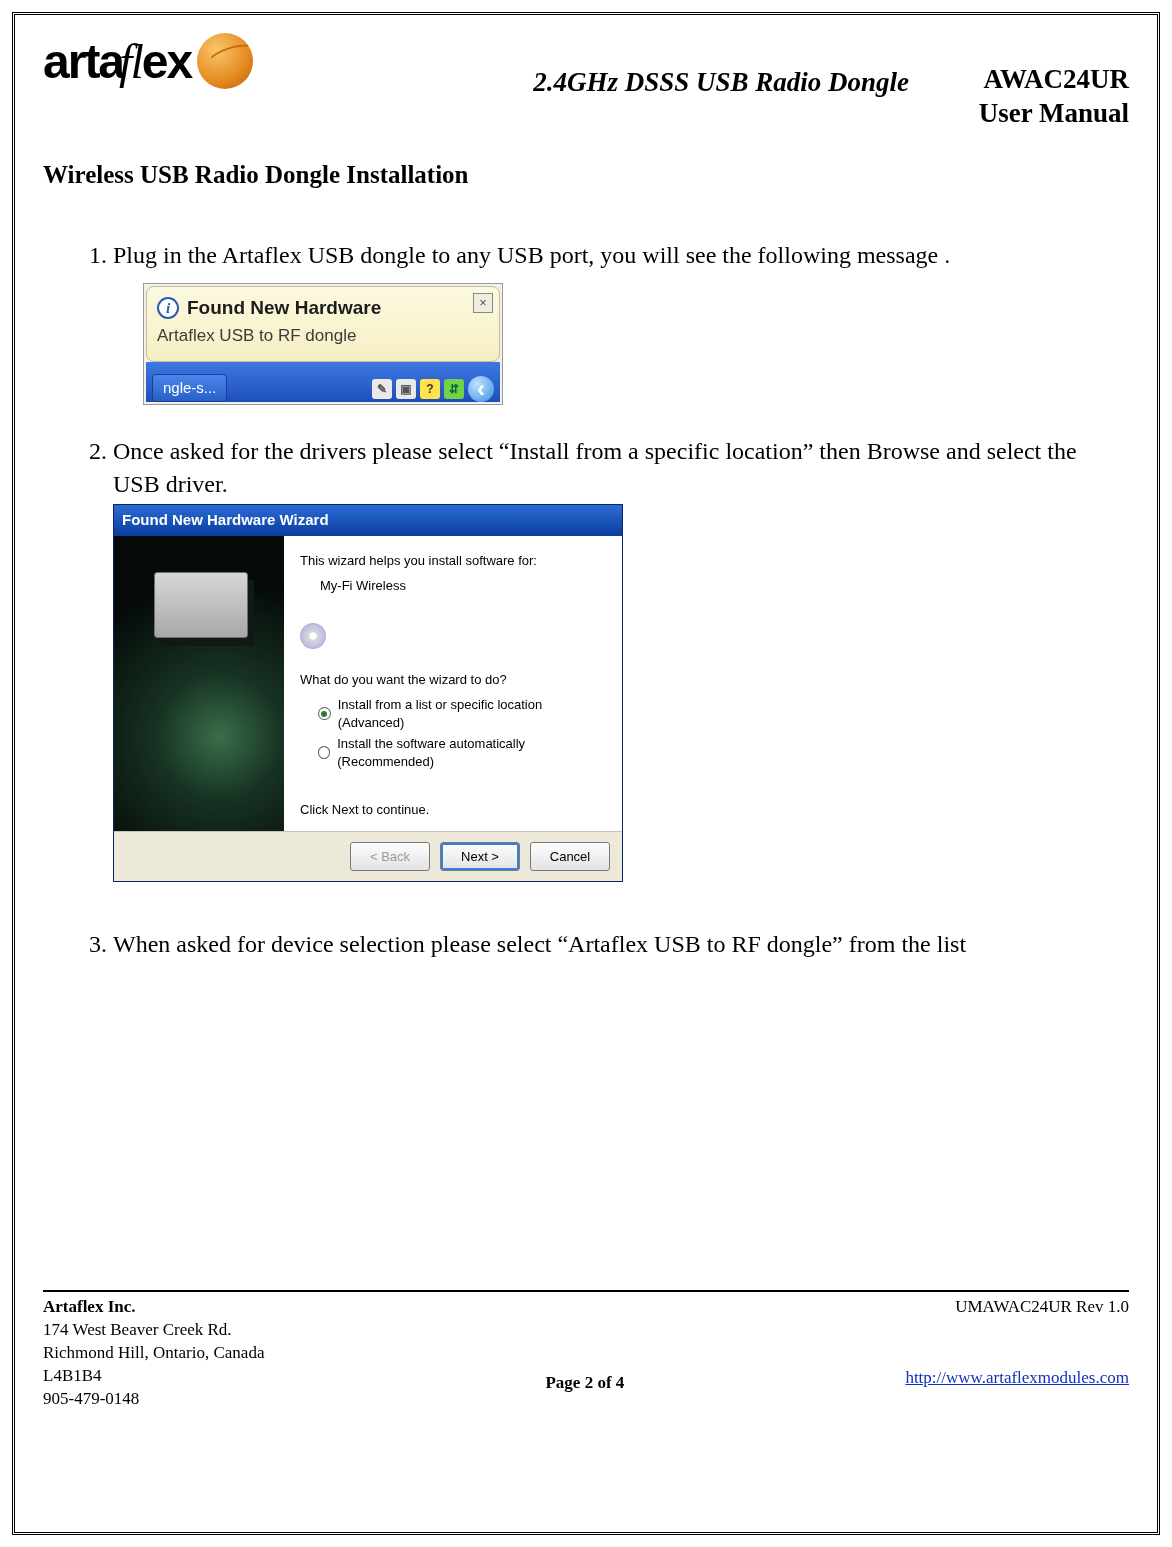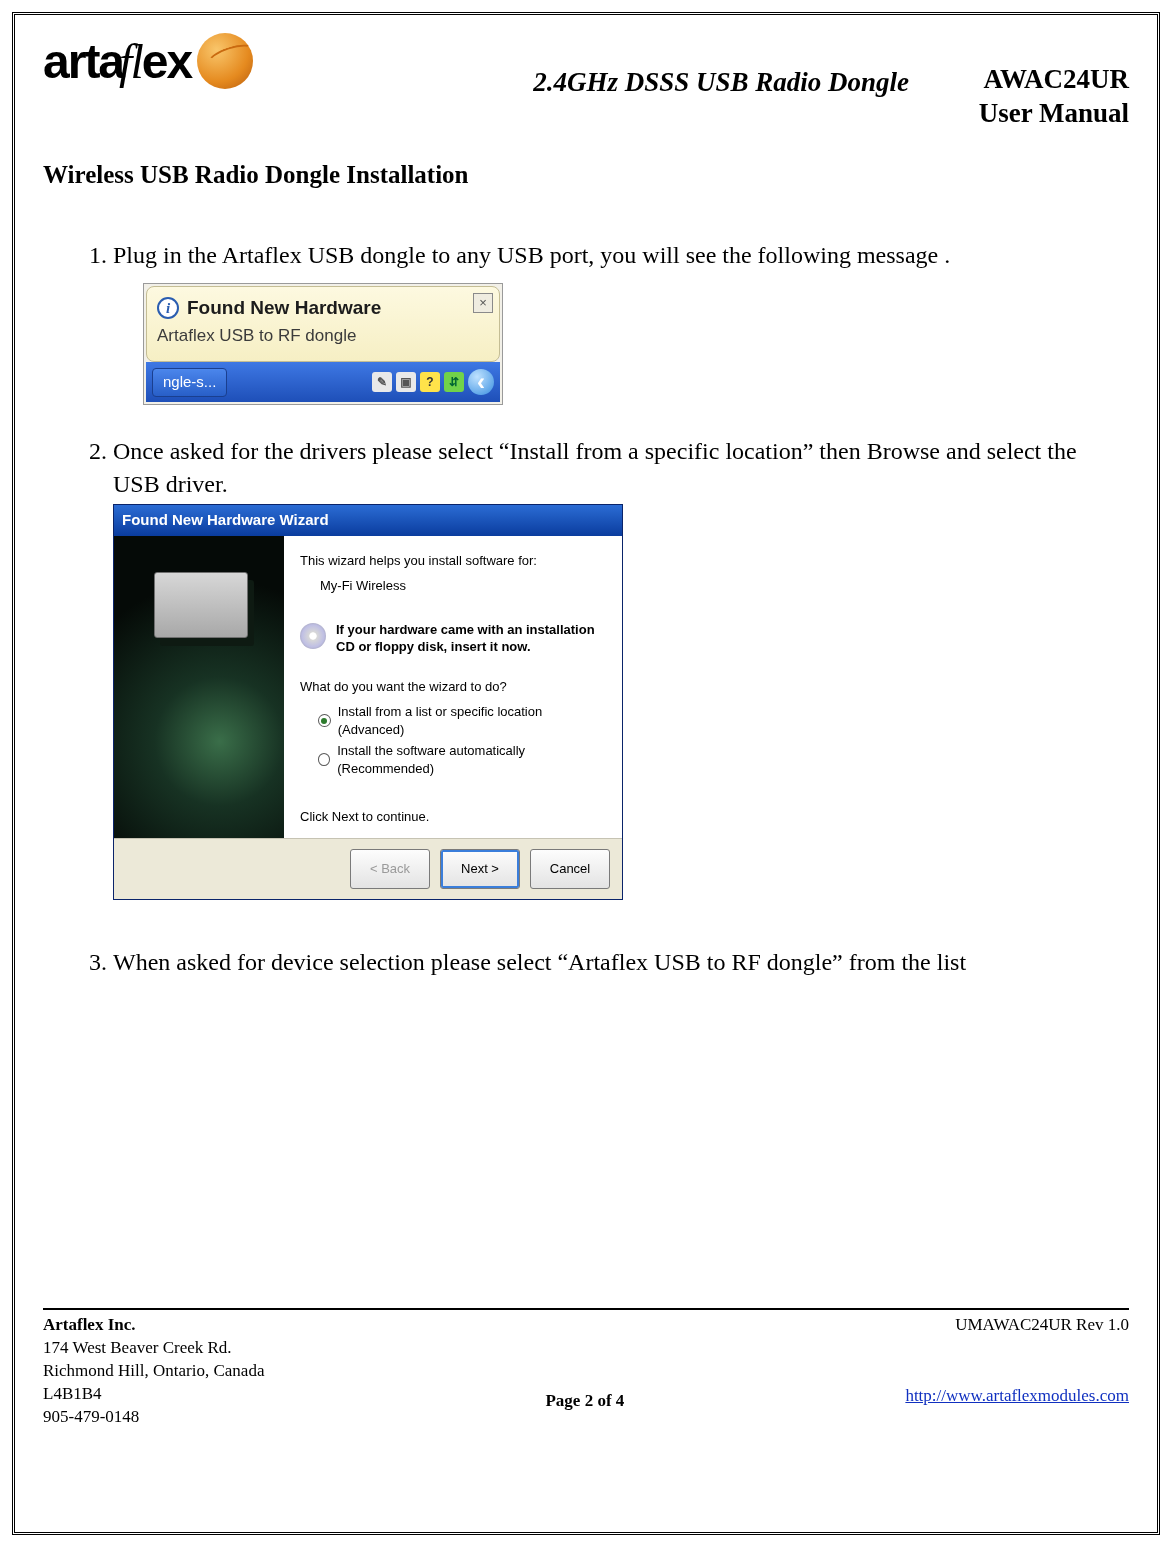--- a/index.html
+++ b/index.html
@@ -126,21 +126,21 @@
   }
   .balloon-sub {
     font-family: Tahoma, Arial, sans-serif;
     font-size: 17px;
     color: #3b3b3b;
     margin-top: 4px;
   }
   .taskbar {
     height: 40px;
     background: linear-gradient(#3e78e4,#1e4fb8);
-    display:flex;align-items:center;justify-content:space-between;
+    display:flex;align-items:flex-end;justify-content:space-between;
     padding:0 6px;
     font-family: Tahoma, Arial, sans-serif;
   }
   .taskbar .app {
     color:#fff;font-size:15px;
     background:linear-gradient(#4b86ec,#285fc8);
     border:1px solid #1a3f8f;border-radius:4px;
     padding:3px 10px;
   }
   .tray { display:flex;gap:4px;align-items:center; }
@@ -216,21 +216,21 @@
   }
   .radio.sel::after{content:"";width:6px;height:6px;background:#2d7b2d;border-radius:50%;}
   .wizard-click { margin-top:31px; }
   .wizard-btns{
     background:#ece9d8;
     border-top:1px solid #c6c3b3;
     padding:10px 12px;
     display:flex;justify-content:flex-end;gap:10px;
   }
   .wbtn{
-    min-width:80px;height:40px;
+    min-width:80px;height:29px;
     border:1px solid #7a7a7a;border-radius:3px;
     background:linear-gradient(#fdfdfd,#e3e3e3);
     font-family:Tahoma,Arial,sans-serif;font-size:13px;
     display:inline-flex;align-items:center;justify-content:center;
   }
   .wbtn.disabled{color:#9a9a9a;}
   .wbtn.primary{box-shadow:0 0 0 2px #3a7edb inset;}
 
   
   .ftr-rule{
@@ -303,21 +303,20 @@
 
       <div class="wizard" style="margin-top:4px">
         <div class="wizard-title">Found New Hardware Wizard</div>
         <div class="wizard-body">
           <div class="wizard-side"></div>
           <div class="wizard-main">
             <div class="wizard-p">This wizard helps you install software for:</div>
             <div class="wizard-dev">My-Fi Wireless</div>
             <div class="wizard-cd">
               <span class="cd-ico"></span>
-              <span>If your hardware came with an installation CD or floppy disk, insert it now.</span>
             </div>
             <div class="wizard-q">What do you want the wizard to do?</div>
             <div class="radio-row">
               <span class="radio sel"></span>
               <span>Install from a list or specific location (Advanced)</span>
             </div>
             <div class="radio-row">
               <span class="radio"></span>
               <span>Install the software automatically (Recommended)</span>
             </div>

